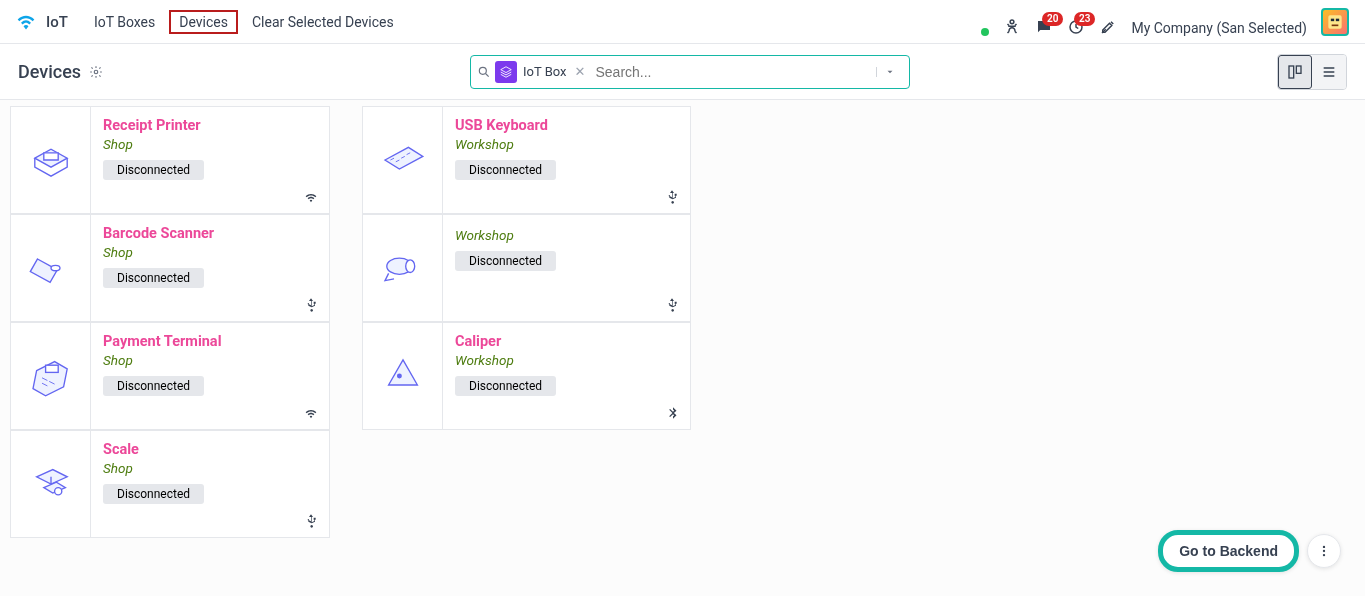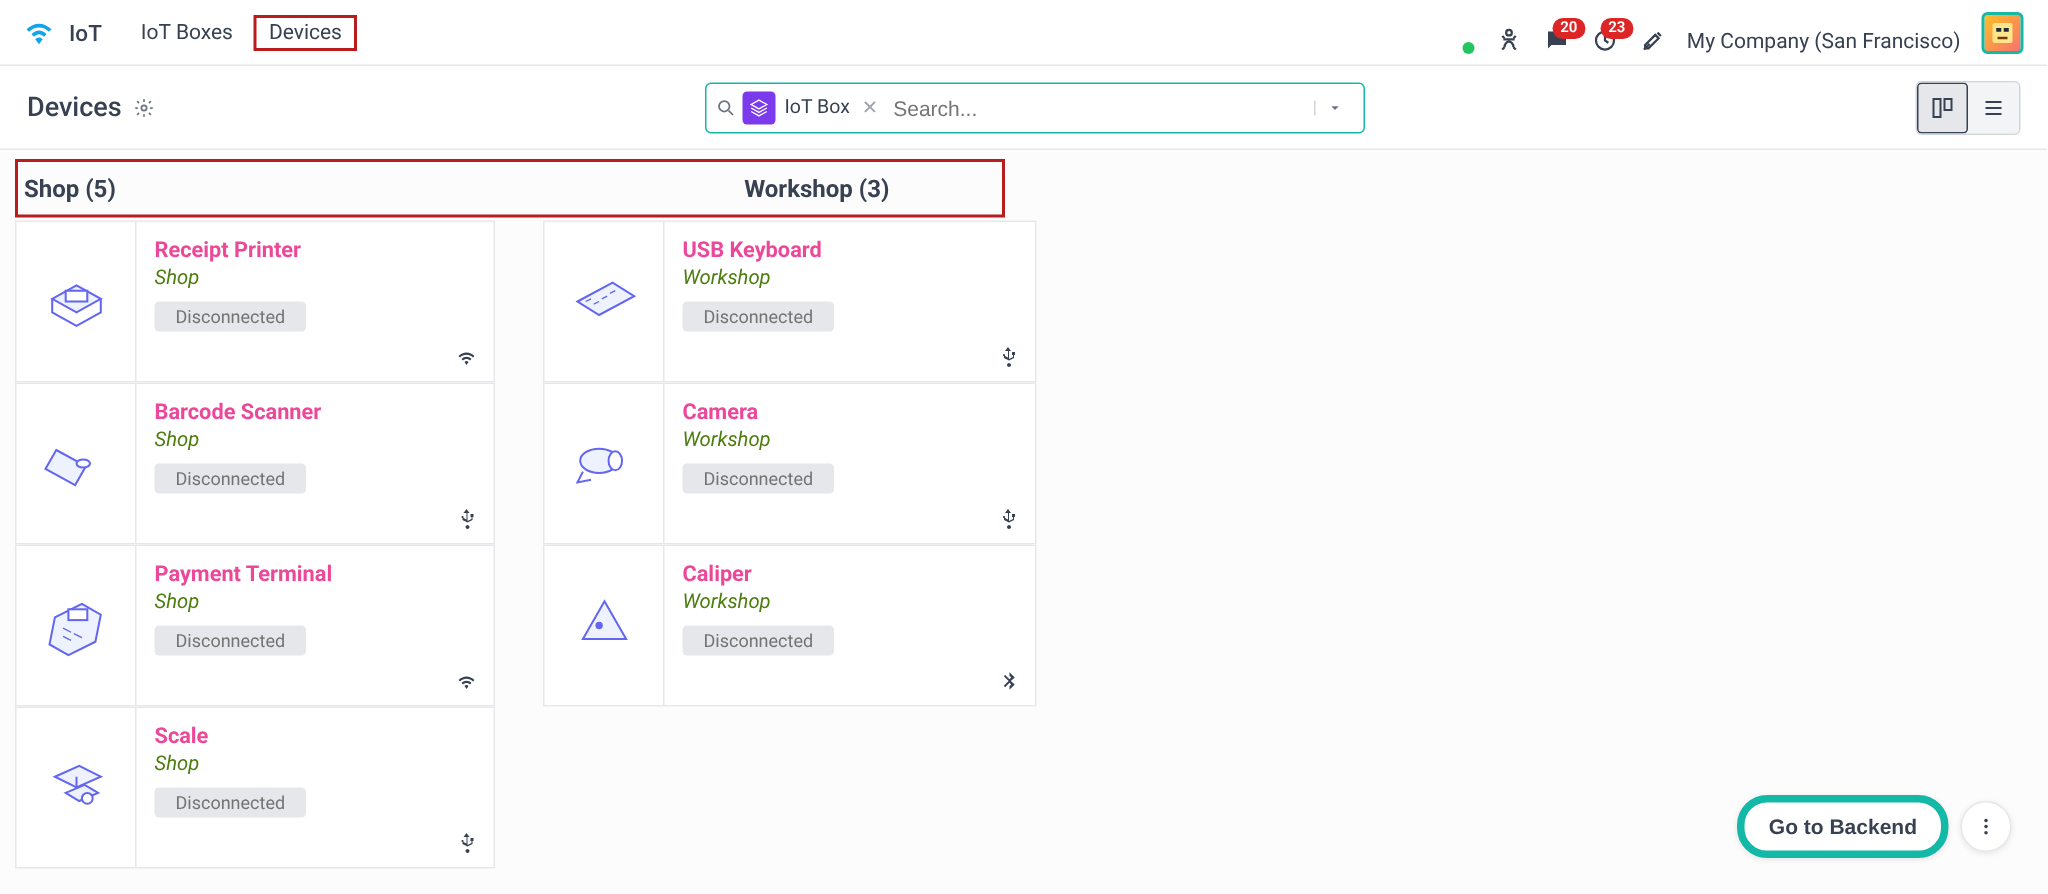--- a/index.html
+++ b/index.html
@@ -35,41 +35,42 @@
 .view-btn.inactive { background: #f3f4f6; }
 .content { display: flex; height: calc(596px - 44px - 56px); overflow-y:auto; padding: 6px 10px 0 10px; position:relative; background:#fcfcfc;}
 .column { width: 355px; margin-right: 0; }
 .group-headers-row { display: flex; border: 2.5px solid #b91c1c; width: 660px; margin-bottom: 2px; }
 .group-headers-row .gh-inner { flex: 0 0 355px; padding: 8px 4px; }
 .card { display: flex; border: 1px solid #e5e7eb; background: #fff; height: 108px; }
 .card-img { width: 80px; display:flex; align-items:center; justify-content:center; border-right: 1px solid #e5e7eb; }
 .card-body { flex:1; padding: 10px 12px 8px 12px; position:relative; display:flex; flex-direction:column; }
 .dev-name { font-weight: 700; font-size: 14.5px; color: #ec4899; }
 .dev-loc { font-style: italic; color: #4d7c0f; font-size: 13.5px; margin-top: 2px; }
-.status-pill { display:inline-block; background: #e5e7eb; color: #737373; font-size: 12px; padding: 3px 14px; border-radius: 3px; margin-top: 8px; width:fit-content;text-align:right;}
+.status-pill { display:inline-block; background: #e5e7eb; color: #000000; font-size: 12px; padding: 3px 14px; border-radius: 3px; margin-top: 8px; width:fit-content;text-align:right;}
 .conn-icon { position: absolute; bottom: 8px; right: 10px; color: #374151; }
 .floating-actions { position: fixed; bottom: 24px; right: 24px; display:flex; align-items:center; gap: 8px; }
 .go-backend { background: #fff; border: 5px solid #14b8a6; border-radius: 20px; padding: 8px 16px; font-weight: 600; font-size: 14px; color:#374151; box-shadow: 0 1px 4px rgba(0,0,0,0.1); cursor:pointer;}
 .more-dots { width: 34px; height: 34px; border-radius: 50%; border: 1px solid #e5e7eb; background:#fff; display:flex; align-items:center; justify-content:center; box-shadow: 0 1px 4px rgba(0,0,0,0.1); cursor:pointer; color:#374151;}
 svg { display: block; }
 .cards-wrap { border-top: none; }
 </style>
 </head>
 <body>
 
 <div class="topbar">
   <div class="topbar-left">
     <span class="wifi-logo">
       <svg width="20" height="20" viewBox="0 0 24 24">
           <path fill="#0ea5e9" d="M12 21l-3-4c1-1 2-1.5 3-1.5s2 .5 3 1.5l-3 4zm-6-8c2-2 4-3 6-3s4 1 6 3l-2 2c-1.3-1.3-2.7-2-4-2s-2.7.7-4 2l-2-2zm-4-4c3-3 6.5-4.5 10-4.5S19 6 22 9l-2 2c-2.3-2.3-5-3.5-8-3.5S6.3 8.7 4 11l-2-2z"></path>
         </svg>
     </span>
     <span class="app-name">IoT</span>
     <span class="nav-item">IoT Boxes</span>
     <span class="nav-item highlighted">Devices</span>
+    <span class="nav-item">Clear Selected Devices</span>
   </div>
   <div class="spacer"></div>
   <div class="topbar-right">
     <span class="status-dot"></span>
     <span class="tray-icon">
       <svg width="18" height="18" viewBox="0 0 24 24" fill="none" stroke="#374151" stroke-width="2">
           <circle cx="12" cy="5" r="2.5"></circle>
           <path d="M7 11h10M8 18c0-3 2-5 4-5s4 2 4 5M6 8l2 2M18 8l-2 2M6 20l2-2M18 20l-2-2"></path>
         </svg>
     </span>
@@ -85,21 +86,21 @@
           <path d="M12 8v4l3 2"></path>
         </svg>
       <span class="badge">23</span>
     </span>
     <span class="tray-icon">
       <svg width="18" height="18" viewBox="0 0 24 24" fill="none" stroke="#374151" stroke-width="2">
           <path d="M14 7l3 3-9 9H5v-3l9-9zM16 5l3 3"></path>
           <path d="M4 20L9 15"></path>
         </svg>
     </span>
-    <span class="company">My Company (San Francisco)</span>
+    <span class="company">My Company (San Selected)</span>
     <span class="avatar">
       <svg width="20" height="20" viewBox="0 0 24 24">
           <rect x="4" y="4" width="16" height="16" rx="2" fill="#fde68a"></rect>
           <rect x="7" y="8" width="4" height="3" fill="#1f2937"></rect>
           <rect x="13" y="8" width="4" height="3" fill="#1f2937"></rect>
           <rect x="8" y="15" width="8" height="2" fill="#78350f"></rect>
         </svg>
     </span>
   </div>
 </div>
@@ -147,24 +148,20 @@
     <span class="view-btn inactive">
       <svg width="16" height="16" viewBox="0 0 24 24" fill="none" stroke="#374151" stroke-width="2">
           <path d="M4 6h16M4 12h16M4 18h16"></path>
         </svg>
     </span>
   </div>
 </div>
 
 <div class="content">
   <div style="position:relative;">
-    <div class="group-headers-row">
-      <div class="gh-inner" style="font-weight:700;font-size:16px;">Shop (5)</div>
-      <div class="gh-inner" style="font-weight:700;font-size:16px;text-align:center;">Workshop (3)</div>
-    </div>
     <div style="display:flex;">
 
       <div class="column" style="width:320px; margin-right:32px;">
         <div class="cards-wrap" id="col0">
             <div class="card">
       <div class="card-img">
                 <svg width="54" height="54" viewBox="0 0 60 60">
                   <g stroke="#6366f1" stroke-width="1.5" fill="#eef2ff">
                     <path d="M12 28l18-10 18 10-18 10z"></path>
                     <path d="M12 28v10l18 10 18-10V28" fill="none"></path>
@@ -275,21 +272,20 @@
       <div class="card-img">
                 <svg width="54" height="54" viewBox="0 0 60 60">
                   <g stroke="#6366f1" stroke-width="1.5" fill="#eef2ff">
                     <ellipse cx="26" cy="28" rx="14" ry="9"></ellipse>
                     <ellipse cx="38" cy="28" rx="5" ry="7" fill="#fff"></ellipse>
                     <path d="M14 36l-4 8 10-2" fill="none"></path>
                   </g>
                 </svg>
               </div>
       <div class="card-body">
-        <div class="dev-name">Camera</div>
         <div class="dev-loc">Workshop</div>
         <span class="status-pill">Disconnected</span>
         <span class="conn-icon">
                   <svg width="16" height="16" viewBox="0 0 24 24" fill="#374151">
                     <path d="M12 2l3 4h-2v8l4-2v-2h-1V7h3v3h-1v3l-5 2.5V18c1 .2 2 1 2 2 0 1.2-1 2-2 2s-2-.8-2-2c0-1 1-1.8 2-2v-2.5L8 13v-2c-.6 0-1-.4-1-1s.4-1 1-1 1 .4 1 1v1l3 1.5V6H9l3-4z"></path>
                   </svg>
                 </span>
       </div>
             </div>
             <div class="card">

